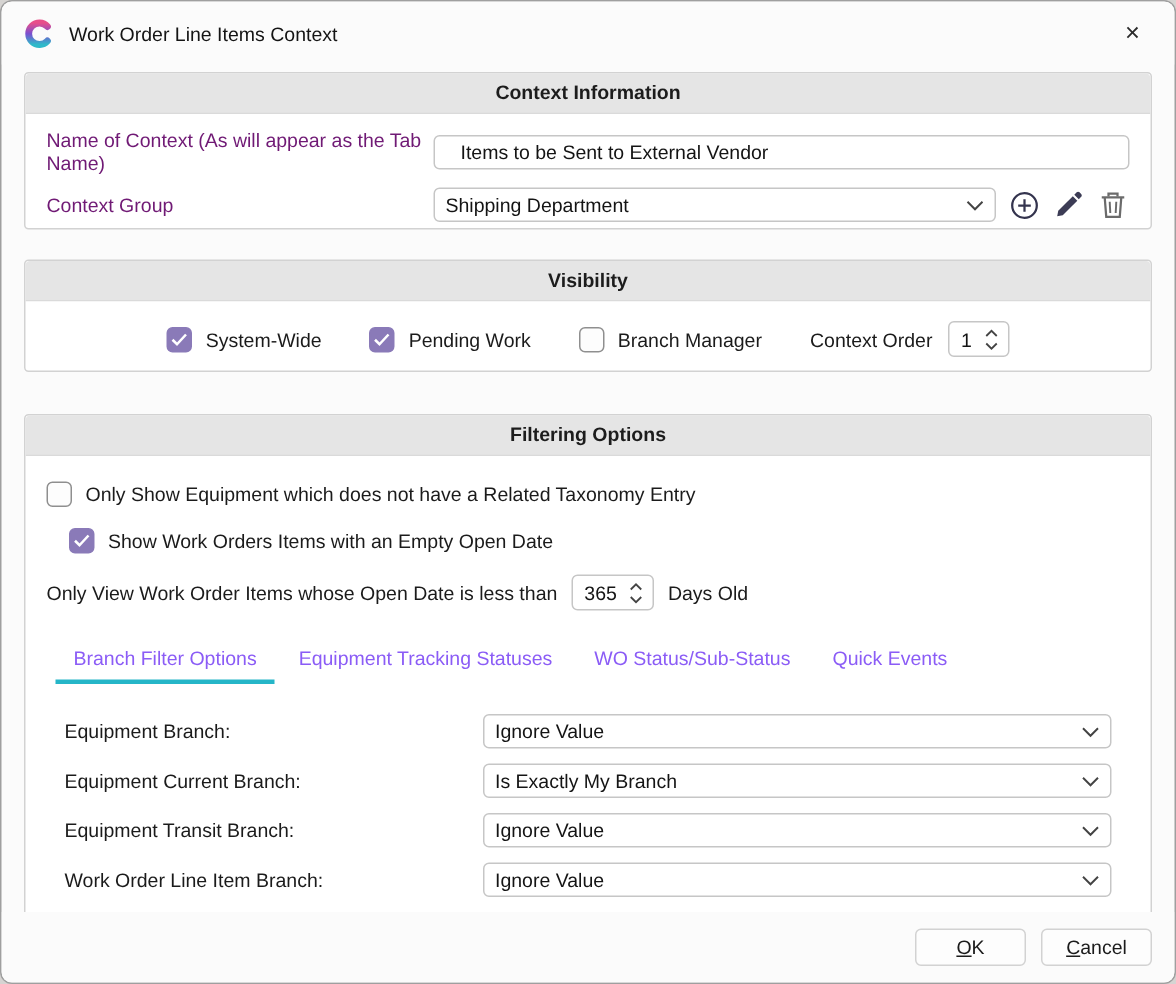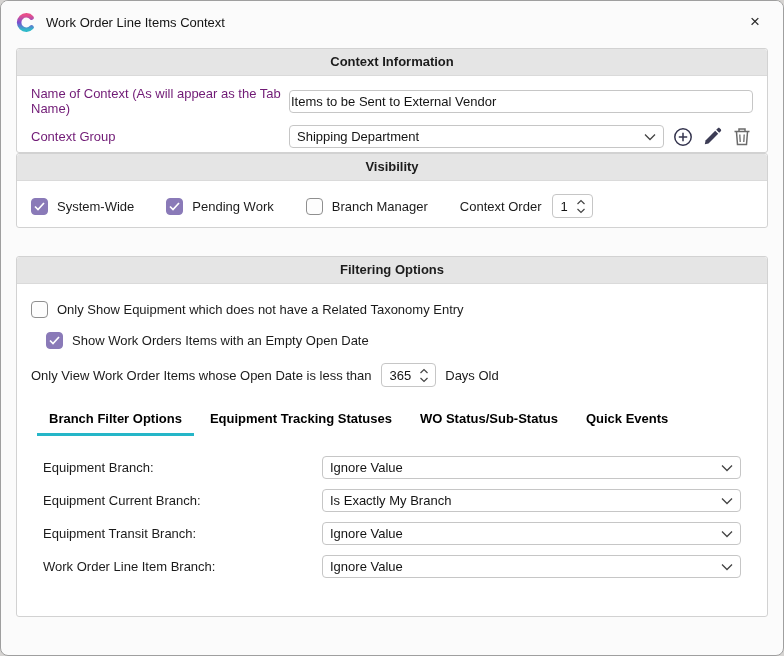--- a/index.html
+++ b/index.html
@@ -44,33 +44,33 @@
     background: #e5e5e5;
     border-bottom: 1px solid #dadada;
     padding: 5px 14px 6px 14px;
     font-weight: bold;
     font-size: 13px;
     color: #1c1c1c;
     border-radius: 3px 3px 0 0;
     text-align: center;
   }
   .gb-context { margin-top: 5px; height: 105px; }
-  .gb-visibility { margin-top: 0; height: 75px; }
+  .gb-visibility { margin-top: 20px; height: 75px; }
   .gb-filtering { margin-top: 28px; height: 361px; }
   .groupbox-body { padding: 10px 14px; }
   
   .form-row { display: flex; align-items: center; margin-bottom: 9px; }
   .form-row:last-child { margin-bottom: 0; }
   .ctx-label { width: 258px; flex: 0 0 auto; color: #701a75; }
   .textbox {
     height: 23px;
     border: 1px solid #c6c6c6;
     border-radius: 4px;
     background: #fff;
-    padding: 0 1px;
+    padding: 0 17px;
     font-size: 13px;
     font-family: "Liberation Sans", "DejaVu Sans", sans-serif;
     color: #141414;
     display: flex; align-items: center;
   }
   .name-input { width: 466px; }
   .combo {
     height: 23px;
     border: 1px solid #c6c6c6;
     border-radius: 4px;
@@ -104,38 +104,38 @@
   .spinner {
     height: 24px;
     border: 1px solid #c6c6c6;
     border-radius: 4px;
     background: #fff;
     display: flex; align-items: center;
     padding: 0 6px 0 8px;
   }
   .spinner .spin-value { margin-right: 8px; color: #141414; }
   
-  .visibility-row { display: flex; align-items: center; padding-top: 3px; }
+  .visibility-row { display: flex; align-items: center; padding-top: 3px; justify-content: center; }
   .visibility-row .check-item { margin-right: 32px; }
   .ctx-order-label { margin-right: 10px; }
   
   .filter-check { margin: 7px 0 14px 0; }
   .filter-check.indented { margin-left: 15px; }
   .open-date-row { display: flex; align-items: center; margin-top: 2px; text-align: center; }
   .open-date-row .spinner { margin: 0 9px; }
   
   .tabstrip {
     display: flex;
     margin-top: 20px;
     padding-left: 6px;
   }
   .tab {
-    font-weight: bold;
-    font-size: 13px;
-    color: #000000;
+    font-weight: normal;
+    font-size: 13px;
+    color: #8b5cf6;
     padding: 4px 12px 7px 12px;
     margin-right: 4px;
     border-bottom: 3px solid transparent;
     cursor: default;
     white-space: nowrap;
   }
   .tab.active { border-bottom-color: #25b6c8; }
   
   .tab-content { padding: 20px 12px 0 12px; }
   .branch-row { display: flex; align-items: center; margin-bottom: 10px; gap: 32px; }
@@ -338,14 +338,22 @@
             <svg width="12" height="8" viewBox="0 0 12 8">
                 <polyline points="1,1.5 6,6.5 11,1.5" fill="none" stroke="#444" stroke-width="1.3"></polyline>
               </svg>
           </div>
         </div>
       </div>
 
     </div>
   </div>
 
+  <div class="footer">
+    <button class="btn">
+      <span><span class="accel">O</span><span>K</span></span>
+    </button>
+    <button class="btn">
+      <span><span class="accel">C</span><span>ancel</span></span>
+    </button>
+  </div>
 
 </div>
 
 </body></html>

